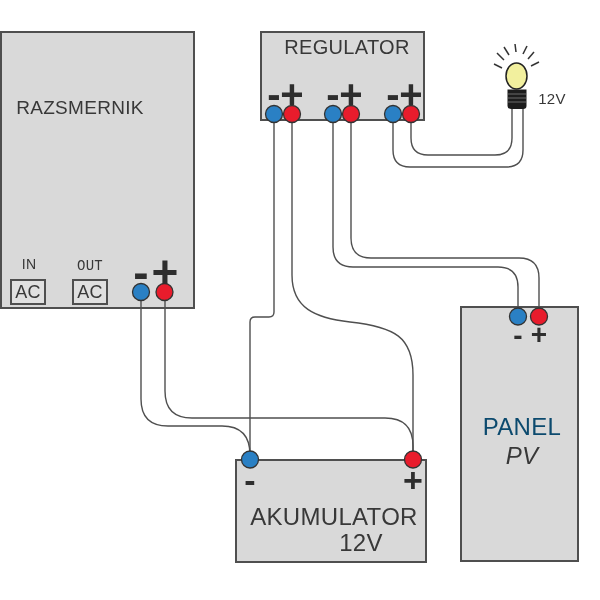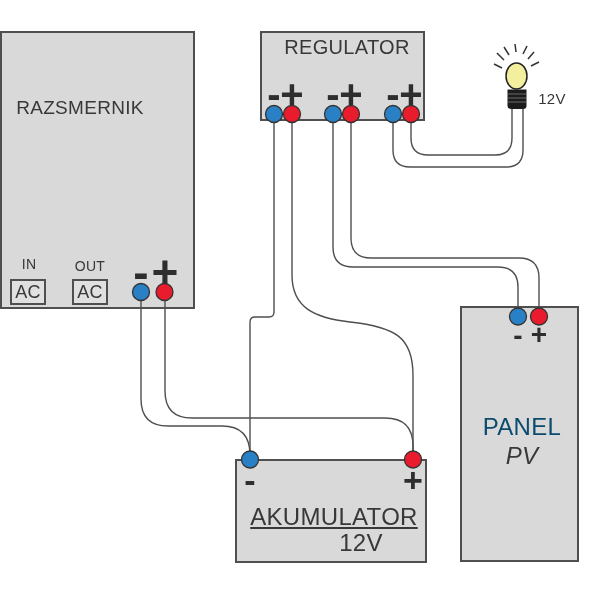--- a/index.html
+++ b/index.html
@@ -91,37 +91,37 @@
       <circle cx="413" cy="459.5" r="8.5" fill="#e81c2c" stroke="#333333"></circle>
       <circle cx="518" cy="316.5" r="8.5" fill="#2a80c4" stroke="#333333"></circle>
       <circle cx="539" cy="316.5" r="8.5" fill="#e81c2c" stroke="#333333"></circle>
     </g>
   </svg>
 
   <span class="lbl" style="left: 80px; top: 77px; font-size: 19px; color: rgb(56, 56, 56); margin-top: 30px;">RAZSMERNIK</span>
   <span class="lbl" style="left: 347px; top: 47px; font-size: 20px; color: rgb(56, 56, 56);">REGULATOR</span>
 
   <span class="lbl" style="left: 29px; top: 264px; font-size: 14px; color: rgb(56, 56, 56);">IN</span>
-  <span class="lbl" style="left: 90px; top: 266px; font-size: 14px; color: rgb(56, 56, 56);">OUT</span>
+  <span class="lbl" style="left: 90px; top: 266px; font-size: 14px; color: rgb(56, 56, 56); font-family: Liberation Mono, monospace;">OUT</span>
   <span class="lbl" style="left: 28px; top: 292px; font-size: 18px; color: rgb(56, 56, 56);">AC</span>
   <span class="lbl" style="left: 90px; top: 292px; font-size: 18px; color: rgb(56, 56, 56);">AC</span>
 
   <span class="lbl sign" style="left: 141px; top: 272px; font-size: 46px; color: rgb(46, 46, 46);">-</span>
   <span class="lbl sign" style="left: 165px; top: 272px; font-size: 46px; color: rgb(46, 46, 46);">+</span>
 
   <span class="lbl sign" style="left: 274px; top: 94px; font-size: 40px; color: rgb(46, 46, 46);">-</span>
   <span class="lbl sign" style="left: 292px; top: 94px; font-size: 40px; color: rgb(46, 46, 46);">+</span>
   <span class="lbl sign" style="left: 333px; top: 94px; font-size: 40px; color: rgb(46, 46, 46);">-</span>
   <span class="lbl sign" style="left: 351px; top: 94px; font-size: 40px; color: rgb(46, 46, 46);">+</span>
   <span class="lbl sign" style="left: 393px; top: 94px; font-size: 40px; color: rgb(46, 46, 46);">-</span>
   <span class="lbl sign" style="left: 411px; top: 94px; font-size: 40px; color: rgb(46, 46, 46);">+</span>
 
   <span class="lbl sign" style="left: 250px; top: 480px; font-size: 34px; color: rgb(46, 46, 46);">-</span>
   <span class="lbl sign" style="left: 413px; top: 480px; font-size: 34px; color: rgb(46, 46, 46);">+</span>
-  <span class="lbl" style="left: 334px; top: 517px; font-size: 24px; color: rgb(56, 56, 56); text-decoration: underline;">AKUMULATOR</span>
+  <span class="lbl" style="left: 334px; top: 517px; font-size: 24px; color: rgb(56, 56, 56);">AKUMULATOR</span>
   <span class="lbl" style="left: 361px; top: 543px; font-size: 24px; color: rgb(56, 56, 56);">12V</span>
 
   <span class="lbl sign" style="left: 518px; top: 336px; font-size: 28px; color: rgb(46, 46, 46);">-</span>
   <span class="lbl sign" style="left: 539px; top: 335px; font-size: 28px; color: rgb(46, 46, 46);">+</span>
   <span class="lbl" style="left: 522px; top: 427px; font-size: 24px; color: #0c4a6e;">PANEL</span>
   <span class="lbl" style="left: 522px; top: 456px; font-size: 24px; color: rgb(56, 56, 56); font-style: italic;">PV</span>
 
   <span class="lbl" style="left: 552px; top: 98px; font-size: 15px; color: rgb(56, 56, 56);">12V</span>
 
 </div>

